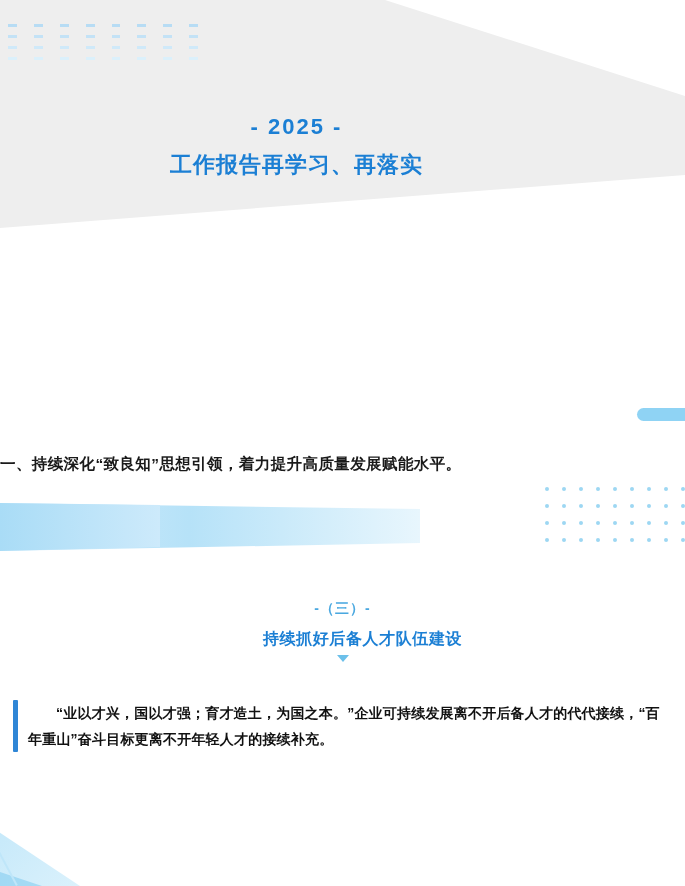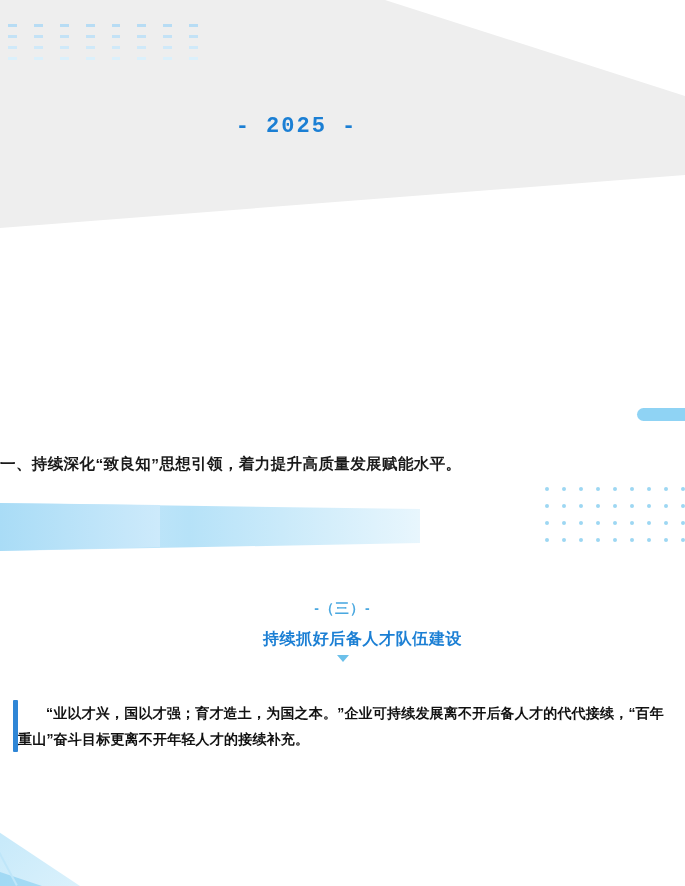--- a/index.html
+++ b/index.html
@@ -62,21 +62,20 @@
   .dot-grid .row:nth-child(2) .dash { background: #c3e2f6; }
   .dot-grid .row:nth-child(3) .dash { background: #cfe9f9; }
   .dot-grid .row:nth-child(4) .dash { background: #dbf0fb; }
 
   
   .title-block {
     position: absolute;
     left: 0; top: 112px;
     width: 593px;
     text-align: center;
-    font-family: Liberation Mono, monospace;
   }
   .title-year {
     font-size: 22px;
     font-weight: bold;
     color: #1b7fd4;
     letter-spacing: 2px;
     line-height: 30px;
   }
   .title-main {
     font-size: 22px;
@@ -184,20 +183,21 @@
     border-top: 7px solid #6cc0ea;
   }
 
   
   .para-wrap {
     position: absolute;
     left: 13px;
     top: 700px;
     width: 660px;
     display: flex;
+    gap: 10px;
   }
   .para-bar {
     width: 5px;
     min-height: 48px;
     background: #2f86d6;
     border-radius: 1px;
     flex: 0 0 auto;
   }
   .para-text {
     font-size: 14px;
@@ -280,20 +280,21 @@
       <span class="dash"></span>
         <span class="dash"></span>
         <span class="dash"></span>
         <span class="dash"></span>
     </div>
   </div>
 </div>
 
 <div class="title-block">
   <div class="title-year">- 2025 -</div>
+  <div class="title-main">工作报告再学习、再落实</div>
 </div>
 
 <div class="pill"></div>
 
 <div class="section-heading">一、持续深化“致良知”思想引领，着力提升高质量发展赋能水平。</div>
 
 <div class="ribbon"></div>
 <div class="ribbon-accent"></div>
 
 <div class="dot-matrix">

